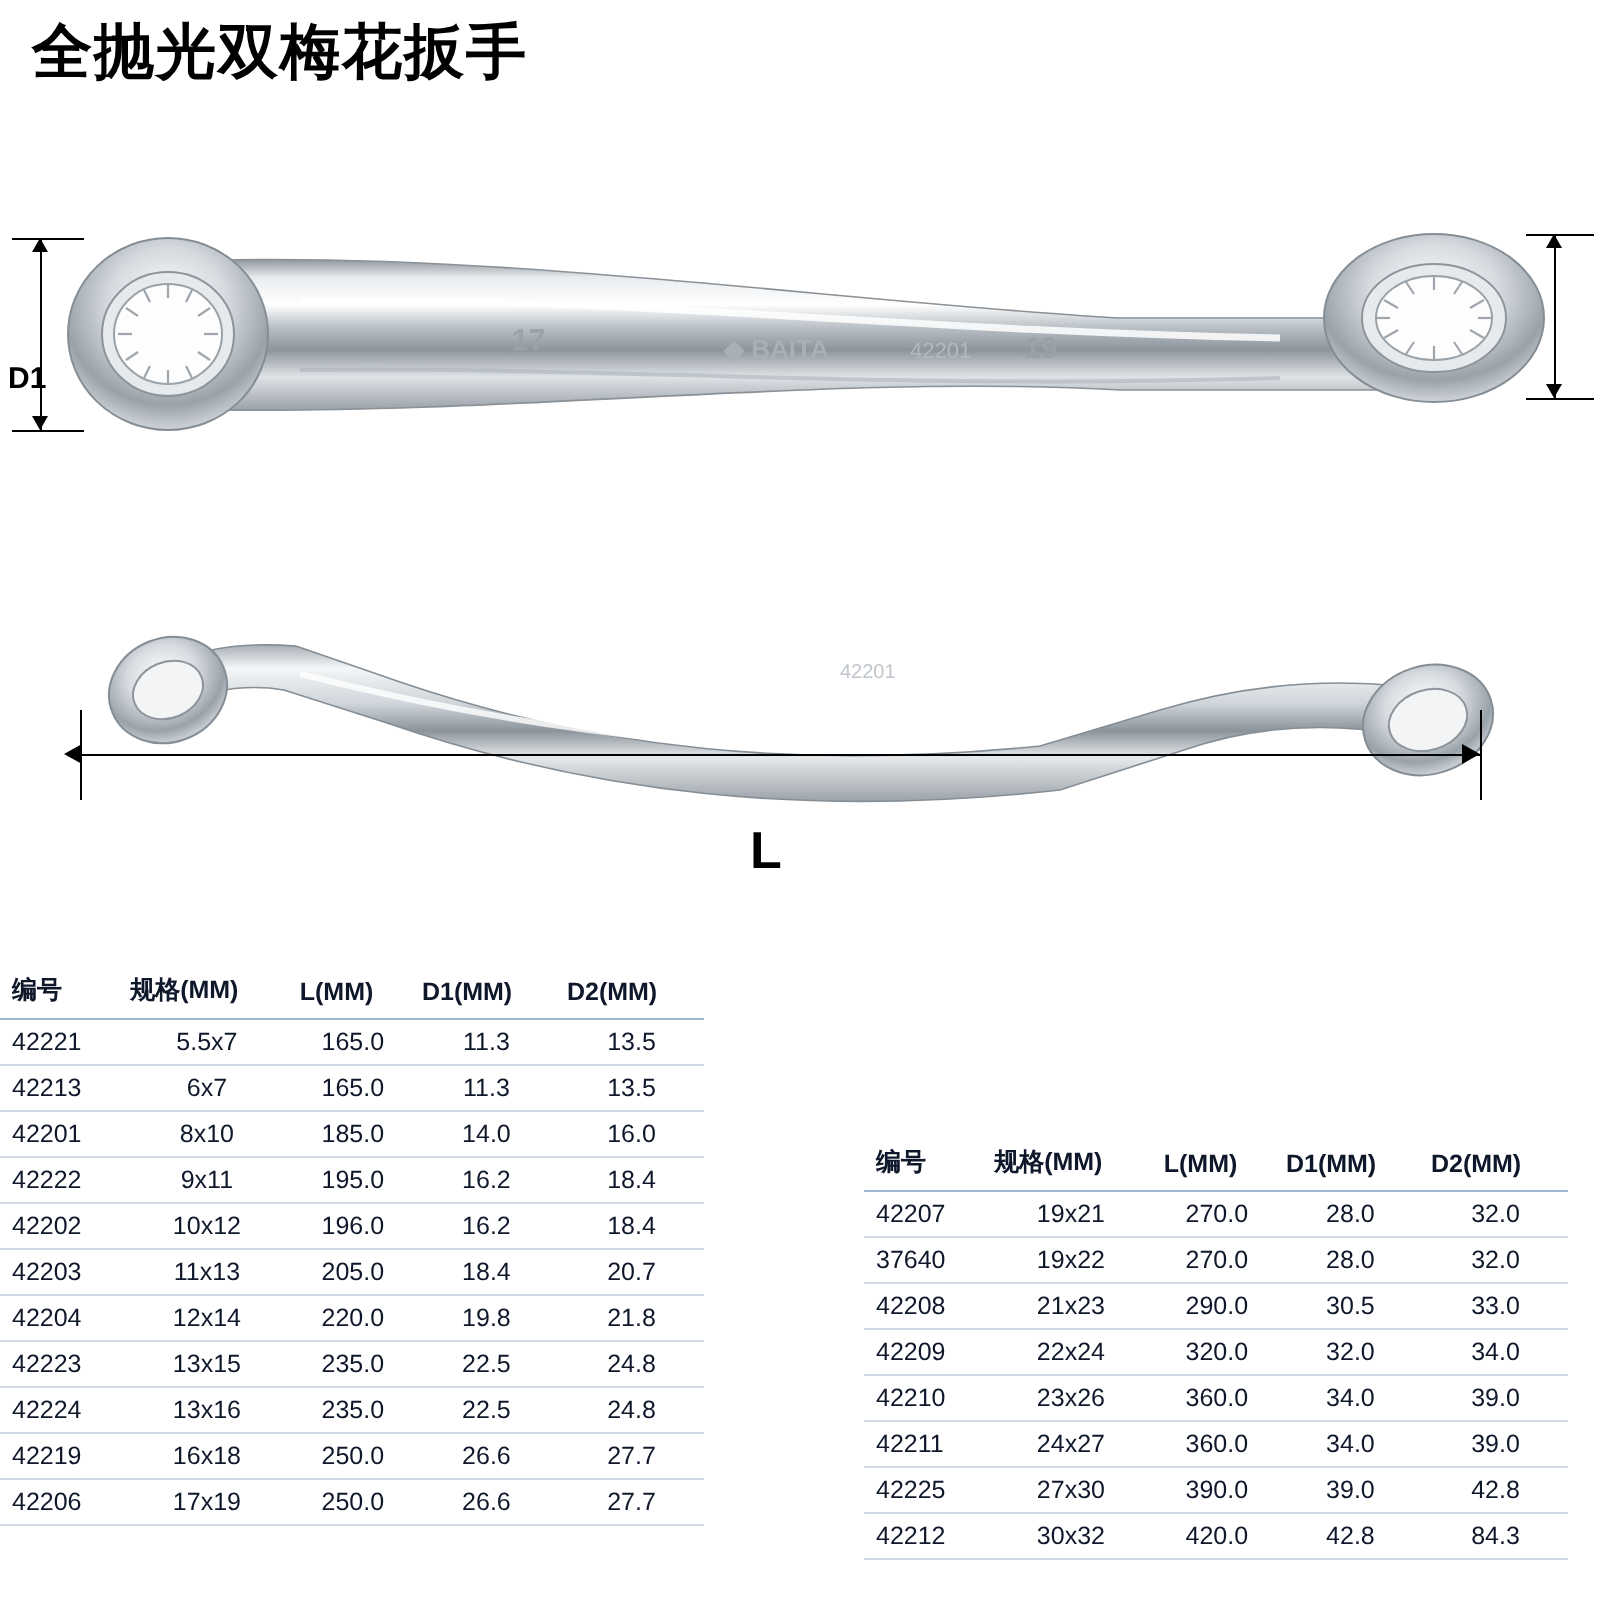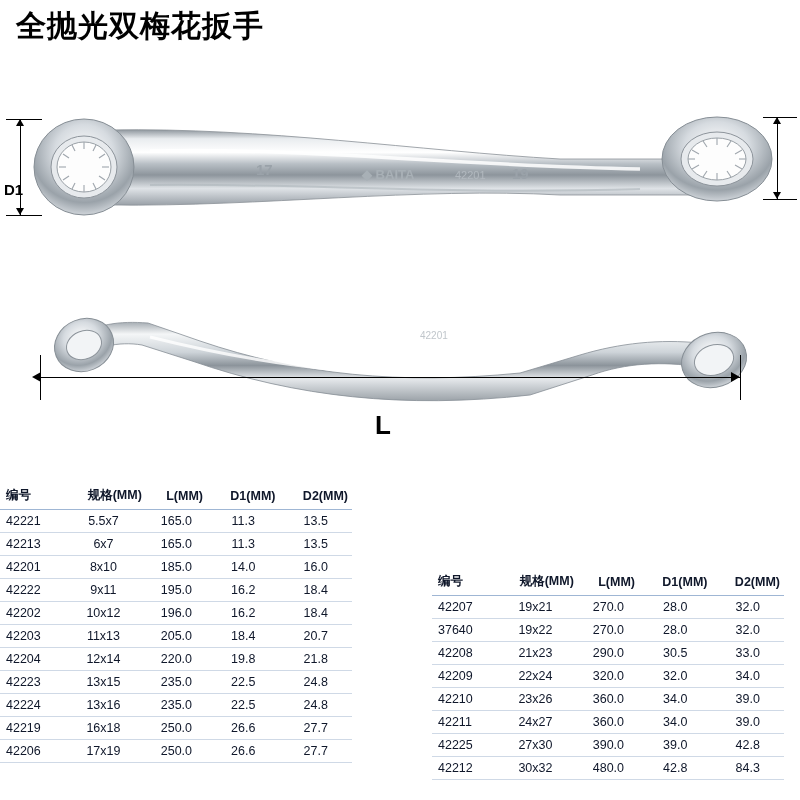--- a/index.html
+++ b/index.html
@@ -61,21 +61,21 @@
   }
 
   
   table{
     border-collapse:collapse;
     font-size:12.5px;
     color:#0f172a;
   }
   th{
     font-weight:bold;
-    text-align:right;
+    text-align:left;
     padding:5px 4px;
     border-bottom:1px solid #9fb6d4;
     white-space:nowrap;
   }
   td{
     text-align:center;
     padding:4px 4px;
     border-bottom:1px solid #cfd9e6;
     white-space:nowrap;
   }
@@ -360,19 +360,19 @@
       <tr>
         <td>42225</td>
         <td>27x30</td>
         <td>390.0</td>
         <td>39.0</td>
         <td>42.8</td>
       </tr>
       <tr>
         <td>42212</td>
         <td>30x32</td>
-        <td>480.0</td>
+        <td>420.0</td>
         <td>42.8</td>
         <td>84.3</td>
       </tr>
     </tbody>
   </table>
 </div>
 
 </body></html>

